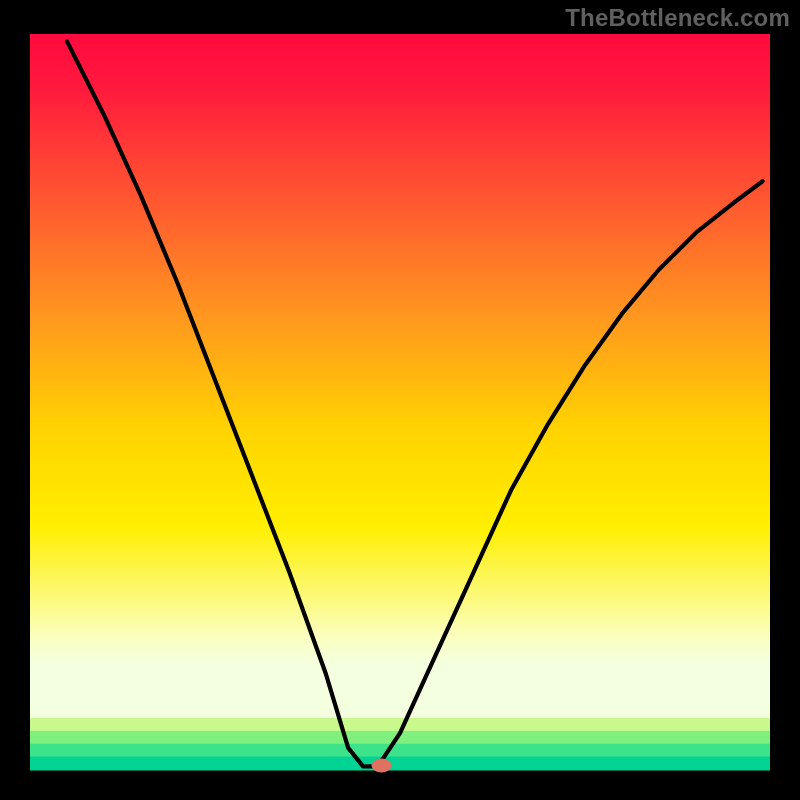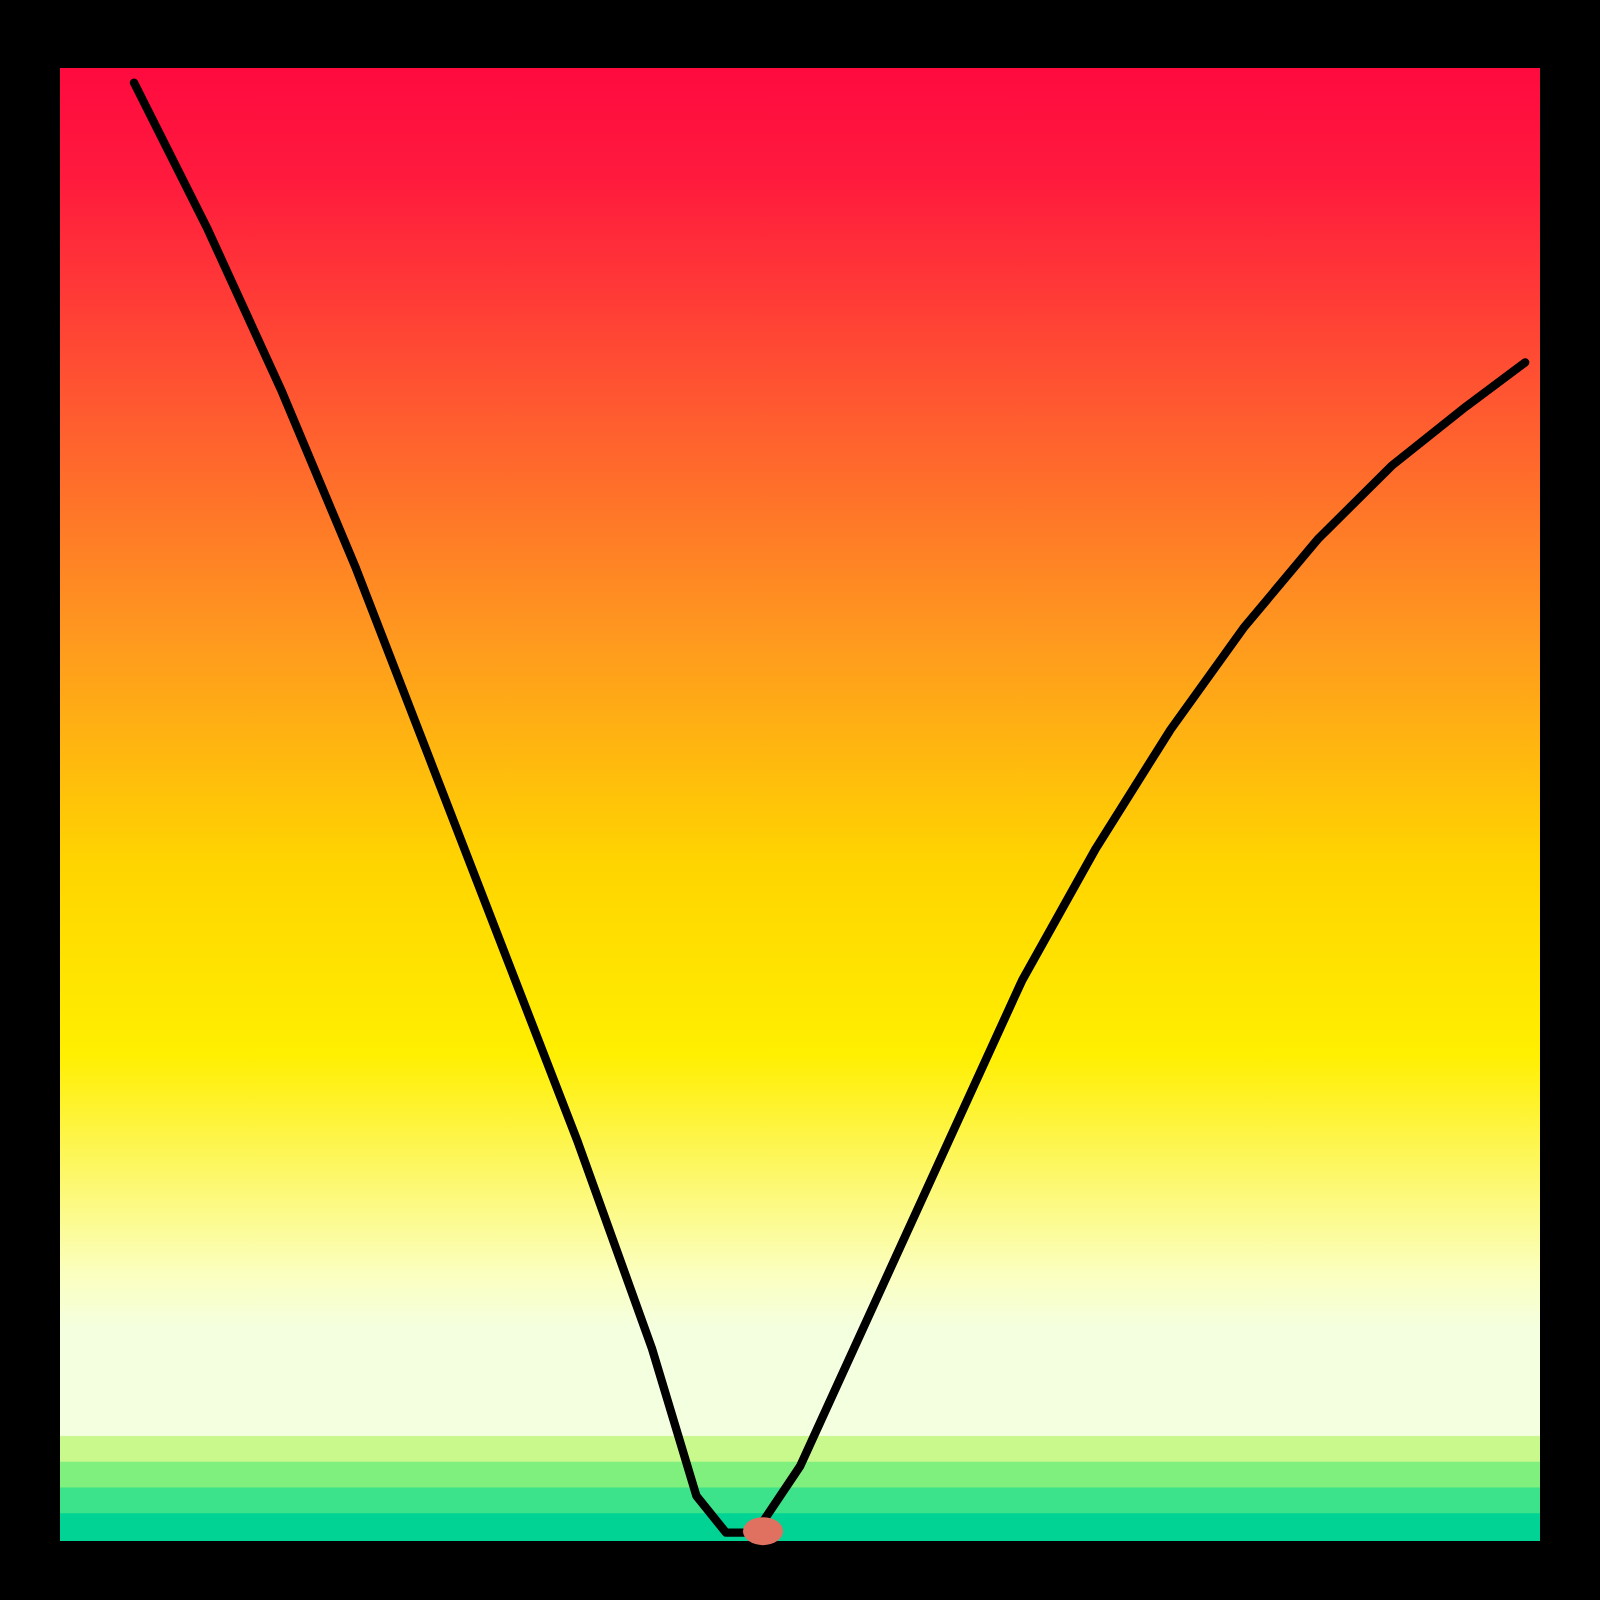--- a/index.html
+++ b/index.html
@@ -32,20 +32,21 @@
     inset: 0;
   }
   svg {
     display: block;
   }
 </style>
 </head>
 <body>
 
 <div class="frame">
+  <div class="watermark">TheBottleneck.com</div>
   <div class="plot-area">
     <svg id="chart-svg" width="800" height="800" viewBox="0 0 800 800">
         <defs>
           <linearGradient id="bg-grad" x1="0" y1="0" x2="0" y2="1">
             <stop offset="0" stop-color="#ff0a3f"></stop>
             <stop offset="0.08" stop-color="#ff1a3d"></stop>
             <stop offset="0.25" stop-color="#ff5a30"></stop>
             <stop offset="0.42" stop-color="#ff9a1e"></stop>
             <stop offset="0.58" stop-color="#ffd400"></stop>
             <stop offset="0.72" stop-color="#ffef00"></stop>

